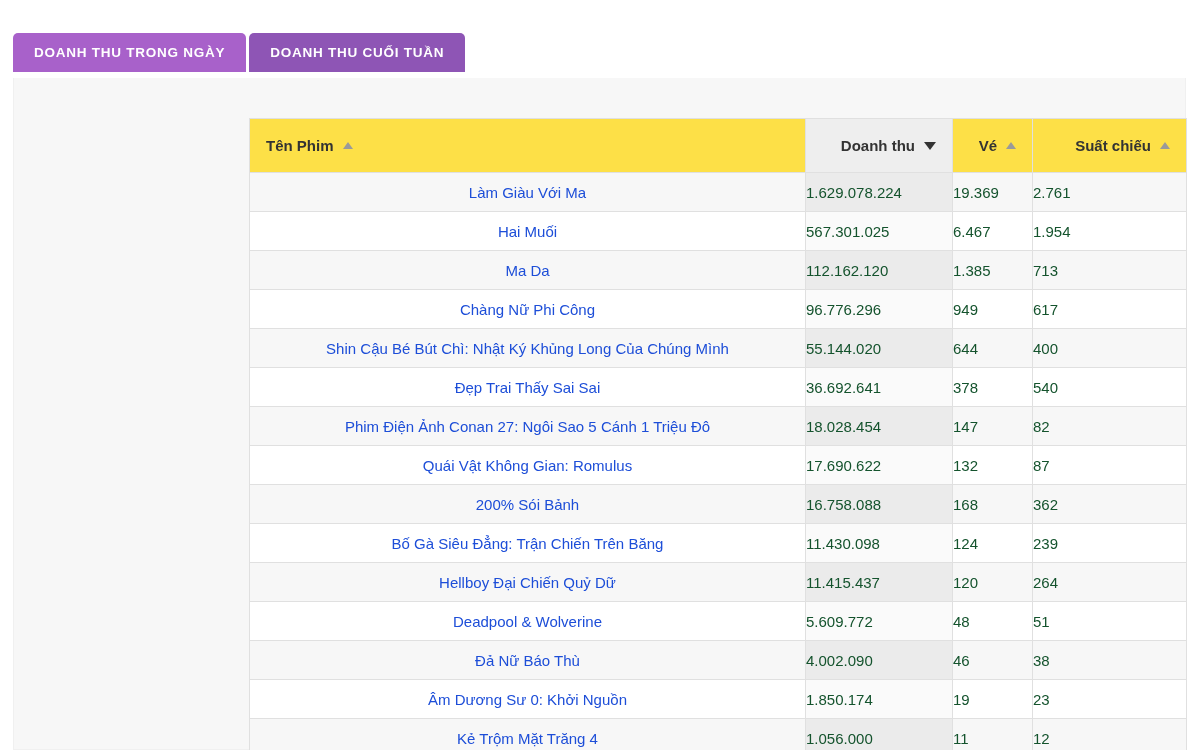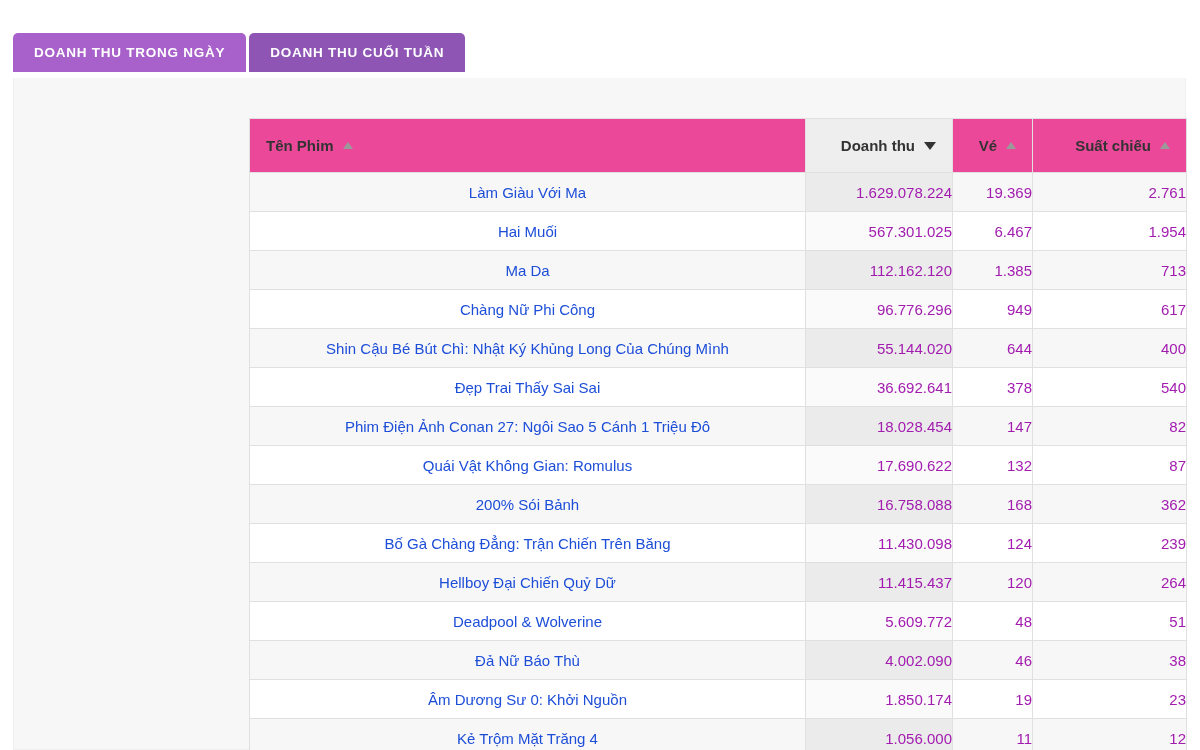--- a/index.html
+++ b/index.html
@@ -87,21 +87,21 @@
 
   
   .col-name  { width: 556px; }
   .col-rev   { width: 147px; }
   .col-tick  { width: 80px; }
   .col-show  { width: 154px; }
 
   
   table.grid thead th {
     height: 54px;
-    background: #ec4899;
+    background: #fde047;
     color: #333333;
     font-size: 15px;
     font-weight: bold;
     cursor: pointer;
     user-select: none;
     white-space: nowrap;
   }
   table.grid thead th.sorted { background: #eeeeee; }
   .th-inner {
     display: flex;
@@ -140,24 +140,23 @@
     color: #1d4ed8;
     font-size: 15px;
     padding: 0 16px;
     text-align: center;
     white-space: nowrap;
     overflow: hidden;
     text-overflow: ellipsis;
     cursor: pointer;
   }
   td.numcell {
-    color: #a21caf;
+    color: #14532d;
     font-size: 15px;
     padding: 0 16px;
-    text-align: right;
     white-space: nowrap;
   }
 </style>
 </head>
 <body>
 
 <div id="app">
 
   <div class="tabbar" id="tabbar">
       <div class="tab active">DOANH THU TRONG NGÀY</div>
@@ -251,21 +250,21 @@
             <td class="numcell">132</td>
             <td class="numcell">87</td>
           </tr>
           <tr class="odd">
             <td class="namecell">200% Sói Bảnh</td>
             <td class="numcell revcell">16.758.088</td>
             <td class="numcell">168</td>
             <td class="numcell">362</td>
           </tr>
           <tr class="even">
-            <td class="namecell">Bố Gà Chàng Đẳng: Trận Chiến Trên Băng</td>
+            <td class="namecell">Bố Gà Siêu Đẳng: Trận Chiến Trên Băng</td>
             <td class="numcell revcell">11.430.098</td>
             <td class="numcell">124</td>
             <td class="numcell">239</td>
           </tr>
           <tr class="odd">
             <td class="namecell">Hellboy Đại Chiến Quỷ Dữ</td>
             <td class="numcell revcell">11.415.437</td>
             <td class="numcell">120</td>
             <td class="numcell">264</td>
           </tr>

